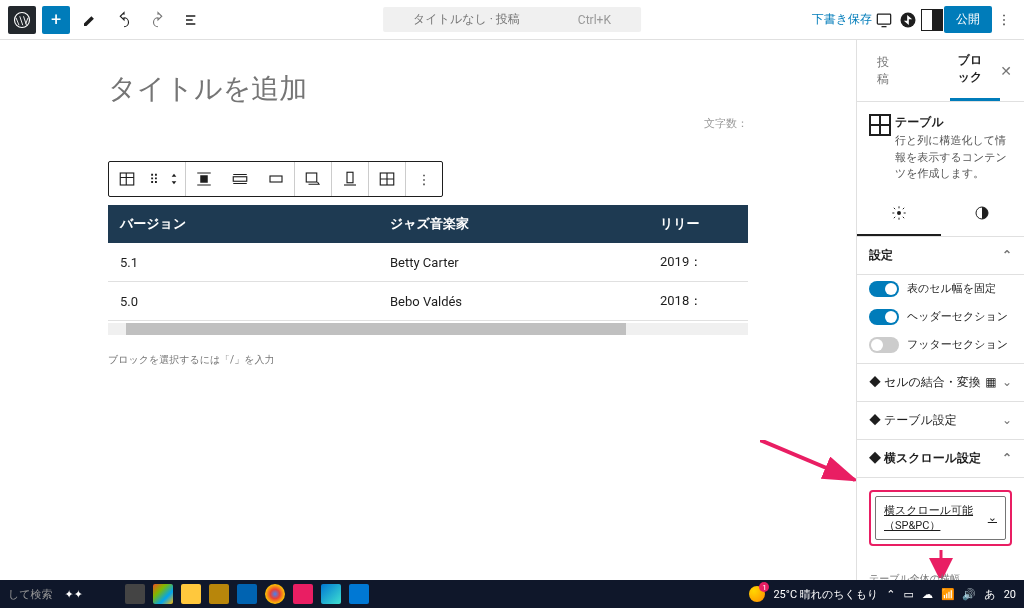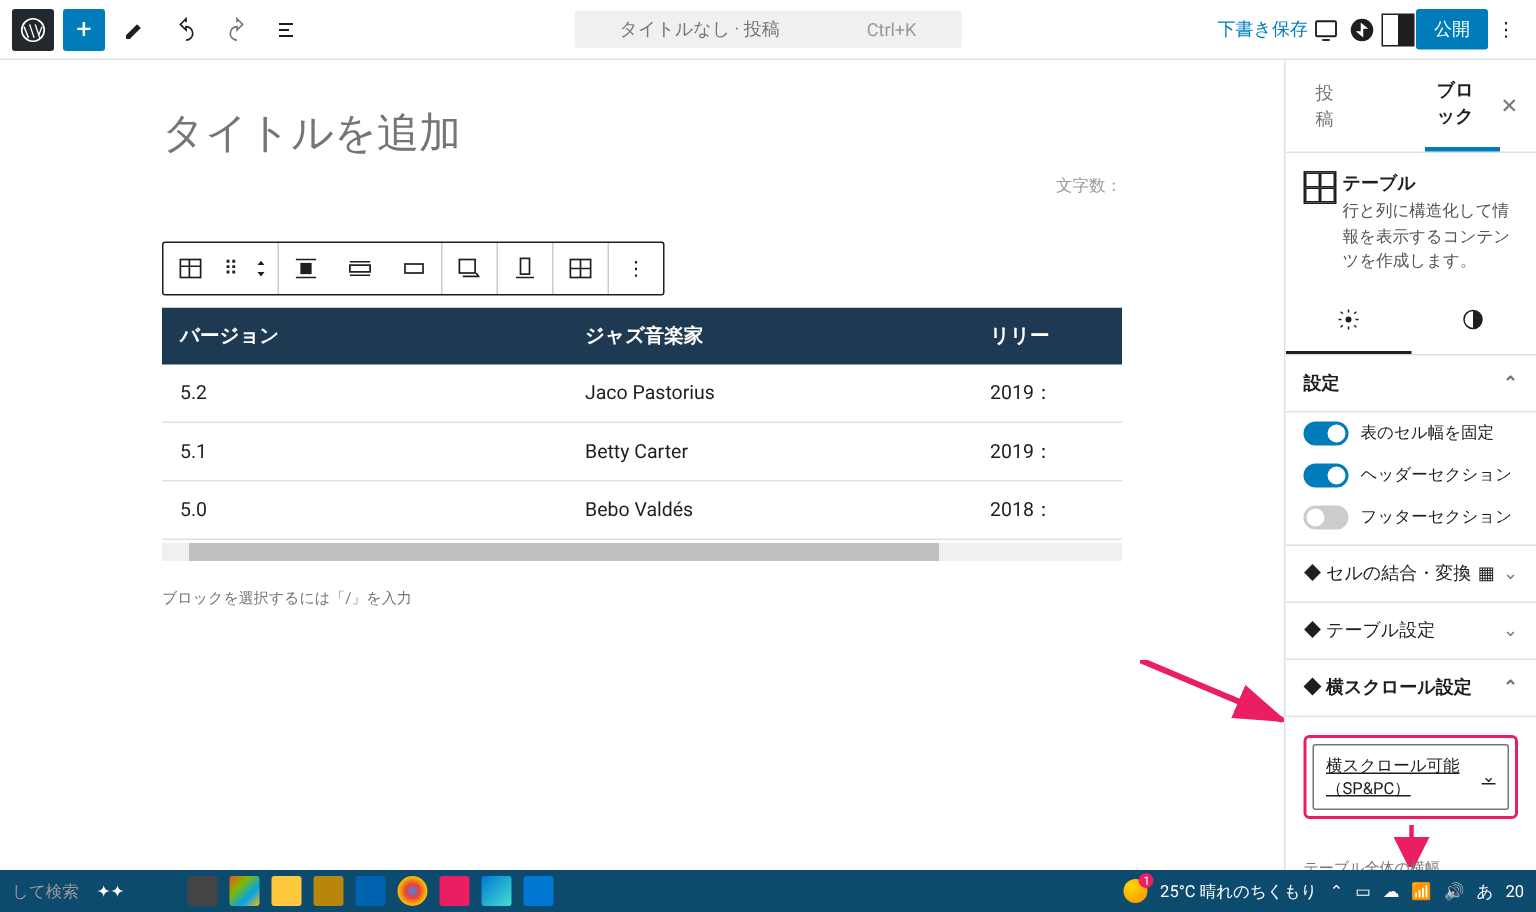--- a/index.html
+++ b/index.html
@@ -72,21 +72,21 @@
 .select-box { border: 1px solid #757575; padding: 6px 8px; display: flex; justify-content: space-between; align-items: center; font-size: 11px; border-radius: 2px; }
 .field-label { font-size: 10px; color: #757575; margin: 8px 0 4px; }
 .text-input { border: 1px solid #757575; padding: 5px 8px; width: 70px; font-size: 11px; border-radius: 2px; }
 .bullet { color: #1e1e1e; }
 .small-icon { width: 14px; height: 14px; display: inline-flex; align-items: center; justify-content: center; }
 
 
 .arrow-annot { position: absolute; left: 760px; top: 400px; pointer-events: none; }
 
 
-.taskbar { position: absolute; bottom: 0; left: 0; right: 0; height: 28px; background: #0c4a6e; display: flex; align-items: center; padding: 0 8px; gap: 6px; color: #fff; font-size: 11px; margin-top: 15px; }
+.taskbar { position: absolute; bottom: 0; left: 0; right: 0; height: 28px; background: #0f172a; display: flex; align-items: center; padding: 0 8px; gap: 6px; color: #fff; font-size: 11px; margin-top: 15px; }
 .tb-search { color: #999; }
 .tb-icons { display: flex; gap: 8px; align-items: center; }
 .tb-app { width: 20px; height: 20px; border-radius: 2px; }
 .tb-right { margin-left: auto; display: flex; align-items: center; gap: 8px; }
 .weather-icon { width: 16px; height: 16px; background: radial-gradient(circle at 30% 30%, #ffd700, #ff8c00); border-radius: 50%; position: relative; }
 .weather-badge { position: absolute; top: -4px; right: -4px; background: #e91e63; color: #fff; font-size: 8px; width: 10px; height: 10px; border-radius: 50%; display: flex; align-items: center; justify-content: center; }
 </style>
 </head>
 <body>
 
@@ -219,25 +219,20 @@
         <div class="table-inner">
         <table class="data-table">
           <thead>
                 <tr>
             <th style="width:270px">バージョン</th>
             <th style="width:270px">ジャズ音楽家</th>
             <th>リリー</th>
           </tr>
               </thead>
           <tbody>
-            <tr>
-                  <td>5.2</td>
-                  <td>Jaco Pastorius</td>
-                  <td>2019：</td>
-                </tr>
             <tr>
                   <td>5.1</td>
                   <td>Betty Carter</td>
                   <td>2019：</td>
                 </tr>
             <tr>
                   <td>5.0</td>
                   <td>Bebo Valdés</td>
                   <td>2018：</td>
                 </tr>

